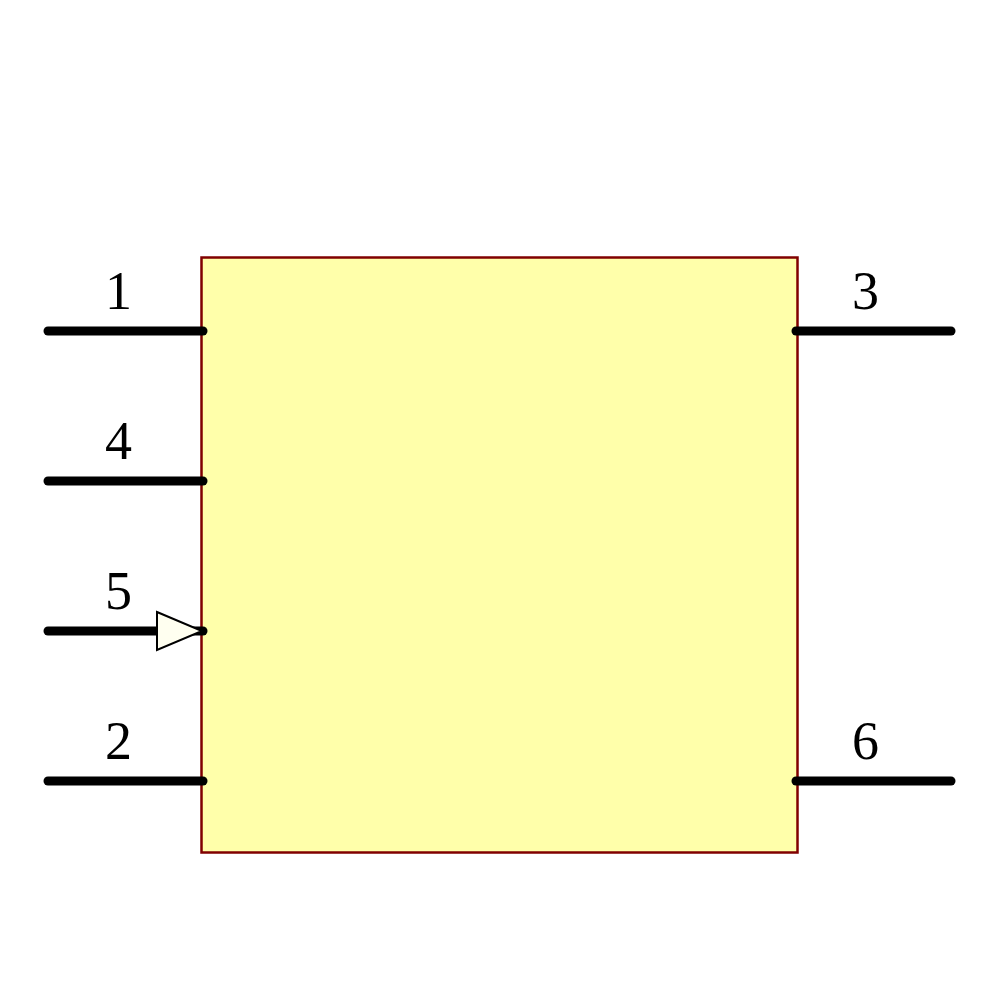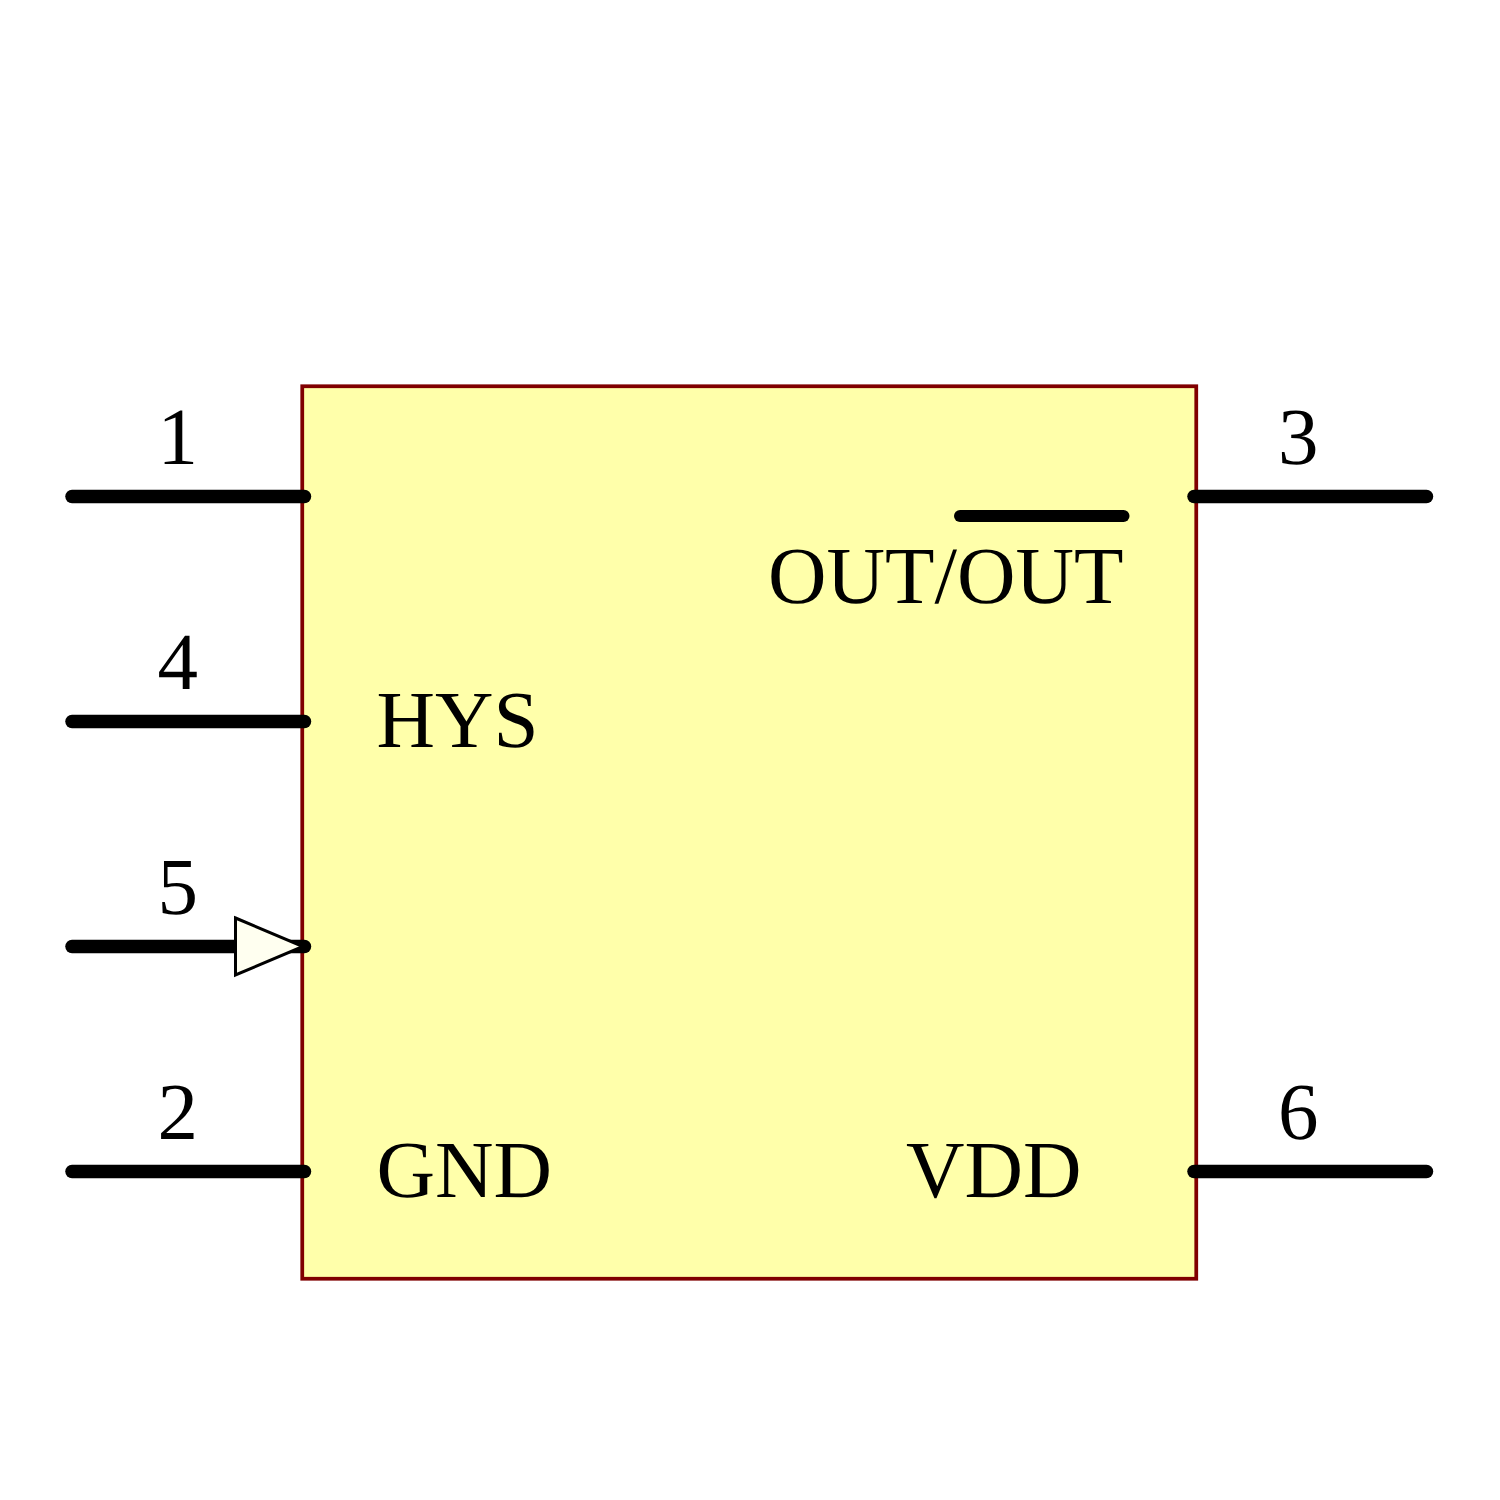--- a/index.html
+++ b/index.html
@@ -93,24 +93,18 @@
 
   <div class="lbl pin-num" style="left:105px; top:564px;">5</div>
 
   <div class="lbl pin-num" style="left:105px; top:714px;">2</div>
 
   <div class="lbl pin-num" style="left:852px; top:264px;">3</div>
 
   <div class="lbl pin-num" style="left:852px; top:714px;">6</div>
 
 
-  <div class="lbl pin-label left-label" style="left:251px; top:453px;">HYS</div>
 
 
-  <div class="lbl pin-label left-label" style="left:251px; top:753px;">GND</div>
 
-  <div class="lbl pin-label" style="left:458px; top:303px;">
-    <span>OUT/</span><span class="ovl-wrap"><span class="ovl-bar"></span><span>OUT</span></span>
-  </div>
 
-  <div class="lbl pin-label right-label" style="left:604px; top:753px;">VDD</div>
 
 </div>
 
 </body></html>

